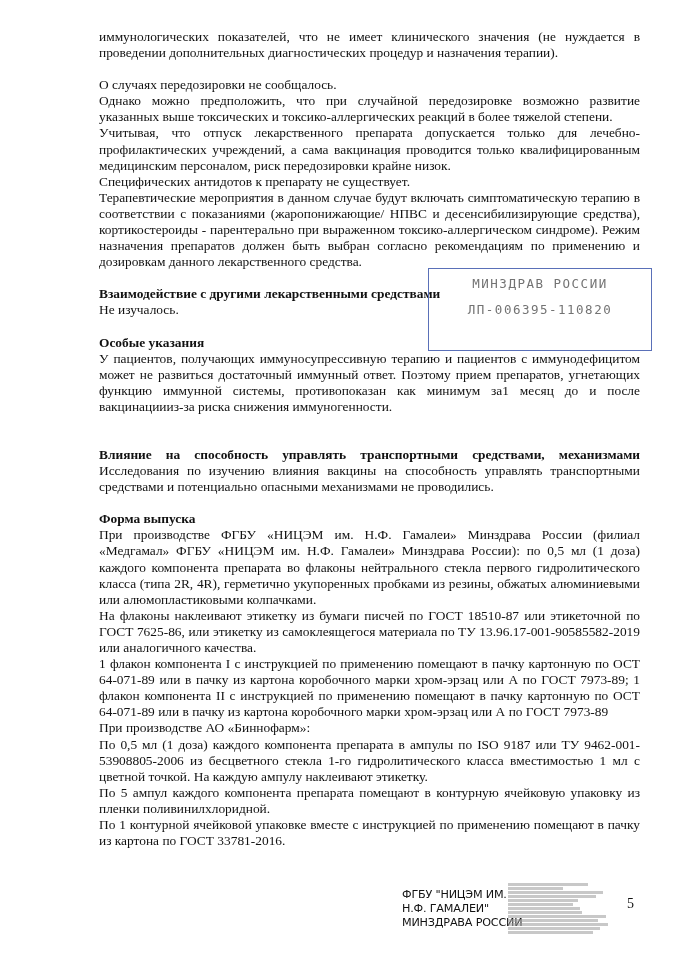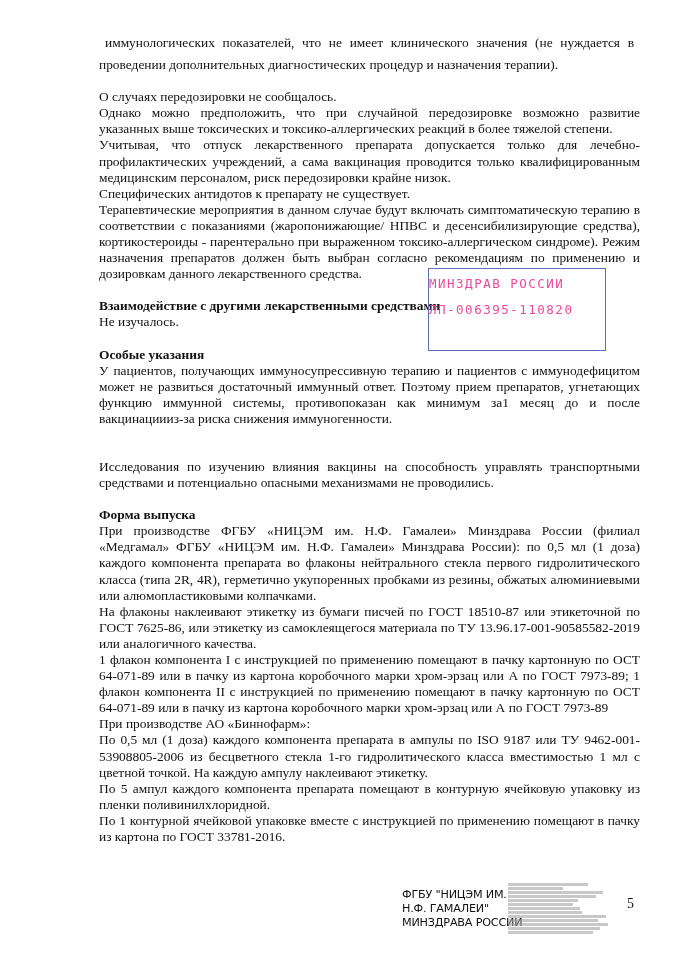--- a/index.html
+++ b/index.html
@@ -2,24 +2,24 @@
 <html><head>
 <meta charset="utf-8">
 <style>
   html, body { margin: 0; padding: 0; background: #ffffff; }
   body { width: 679px; height: 960px; position: relative; overflow: hidden;
          font-family: "Liberation Serif", "DejaVu Serif", serif; color: #111; }
   .page { position: absolute; left: 99px; top: 29px; width: 541px; font-size: 13.4px; line-height: 16.1px; }
   .p { margin: 0; text-align: justify; }
   .h { margin: 0; font-weight: bold; }
   .gap { height: 16px; }
-  .jl { text-align: justify; text-align-last: justify; margin: 6px; }
-  .stamp { position: absolute; left: 428px; top: 268px; width: 178px; height: 83px;
-           border: 1.5px solid #5a70b8; color: #ec4899; font-family: "DejaVu Sans Mono", monospace;
-           font-size: 12.5px; letter-spacing: 1.5px; box-sizing: border-box; }
+  .jl { text-align: justify; text-align-last: justify; margin: 0; }
+  .stamp { position: absolute; left: 428px; top: 268px; width: 224px; height: 83px;
+           border: 1.5px solid #5a70b8; color: #737373; font-family: "DejaVu Sans Mono", monospace;
+           font-size: 12.5px; letter-spacing: 1.5px; text-align: center; box-sizing: border-box; }
   .stamp div { line-height: 26px; }
   .stamp .l1 { margin-top: 2px; }
   .footer-org { position: absolute; left: 402px; top: 888px; font-family: "DejaVu Sans", sans-serif;
                 font-size: 11.2px; line-height: 14px; color: #111; letter-spacing: -0.2px; }
   .footer-fine { position: absolute; left: 508px; top: 883px; width: 100px; height: 52px;
                  display: flex; flex-direction: column; gap: 1px; }
   .footer-fine span { display: block; height: 3px; background: #9a9a9a; opacity: 0.55; }
   .page-num { position: absolute; left: 627px; top: 896px; font-family: "Liberation Serif", serif; font-size: 14px; }
 </style>
 </head>
@@ -46,20 +46,21 @@
   <div class="gap"></div>
 
   <div>
     <p class="h">Особые указания</p>
     <p class="p">У пациентов, получающих иммуносупрессивную терапию и пациентов с иммунодефицитом может не развиться достаточный иммунный ответ. Поэтому прием препаратов, угнетающих функцию иммунной системы, противопоказан как минимум за1 месяц до и после вакцинациииз-за риска снижения иммуногенности.</p>
   </div>
   <div class="gap"></div>
   <div class="gap"></div>
 
   <div>
+    <p class="h jl">Влияние на способность управлять транспортными средствами, механизмами</p>
     <p class="p">Исследования по изучению влияния вакцины на способность управлять транспортными средствами и потенциально опасными механизмами не проводились.</p>
   </div>
   <div class="gap"></div>
 
   <div>
     <p class="h">Форма выпуска</p>
     <p class="p">При производстве ФГБУ «НИЦЭМ им. Н.Ф. Гамалеи» Минздрава России (филиал «Медгамал» ФГБУ «НИЦЭМ им. Н.Ф. Гамалеи» Минздрава России): по 0,5 мл (1 доза) каждого компонента препарата во флаконы нейтрального стекла первого гидролитического класса (типа 2R, 4R), герметично укупоренных пробками из резины, обжатых алюминиевыми или алюмопластиковыми колпачками.</p>
     <p class="p">На флаконы наклеивают этикетку из бумаги писчей по ГОСТ 18510-87 или этикеточной по ГОСТ 7625-86, или этикетку из самоклеящегося материала по ТУ 13.96.17-001-90585582-2019 или аналогичного качества.</p>
     <p class="p">1 флакон компонента I с инструкцией по применению помещают в пачку картонную по ОСТ 64-071-89  или в пачку из картона коробочного марки хром-эрзац или  А по ГОСТ 7973-89; 1 флакон компонента II с инструкцией по применению помещают в пачку картонную по ОСТ 64-071-89 или в пачку из картона коробочного марки хром-эрзац или А по ГОСТ 7973-89</p>
     <p class="p">При производстве АО «Биннофарм»:</p>

